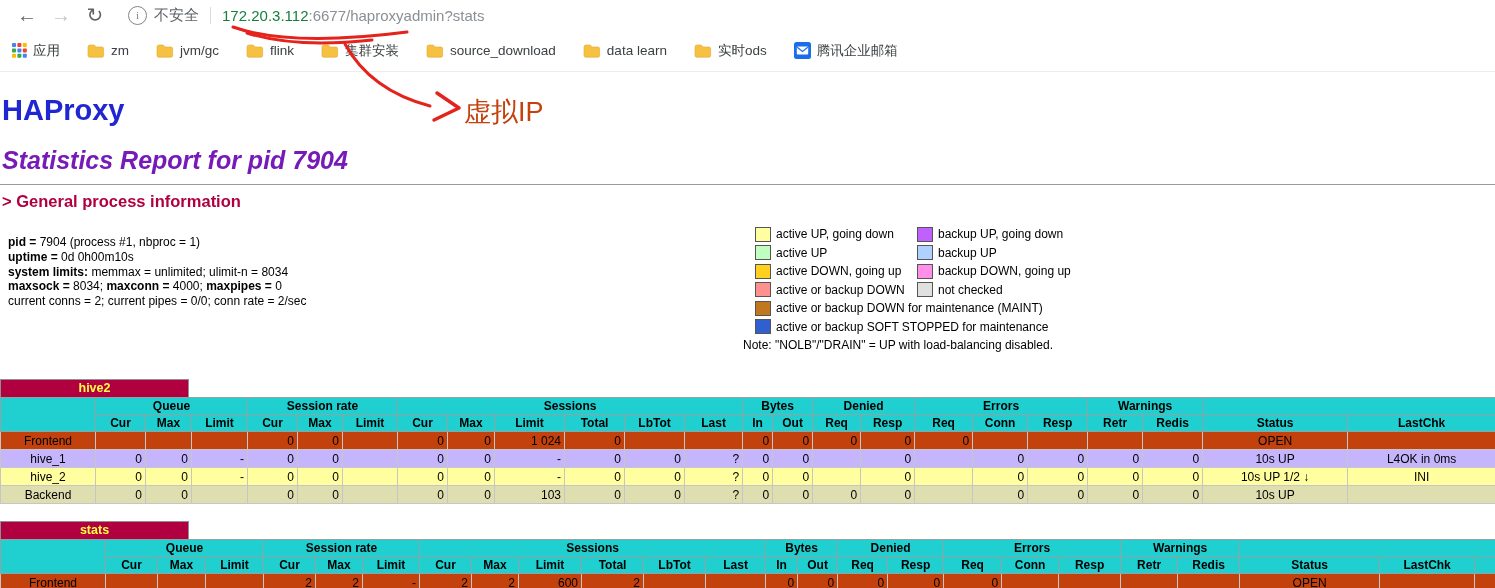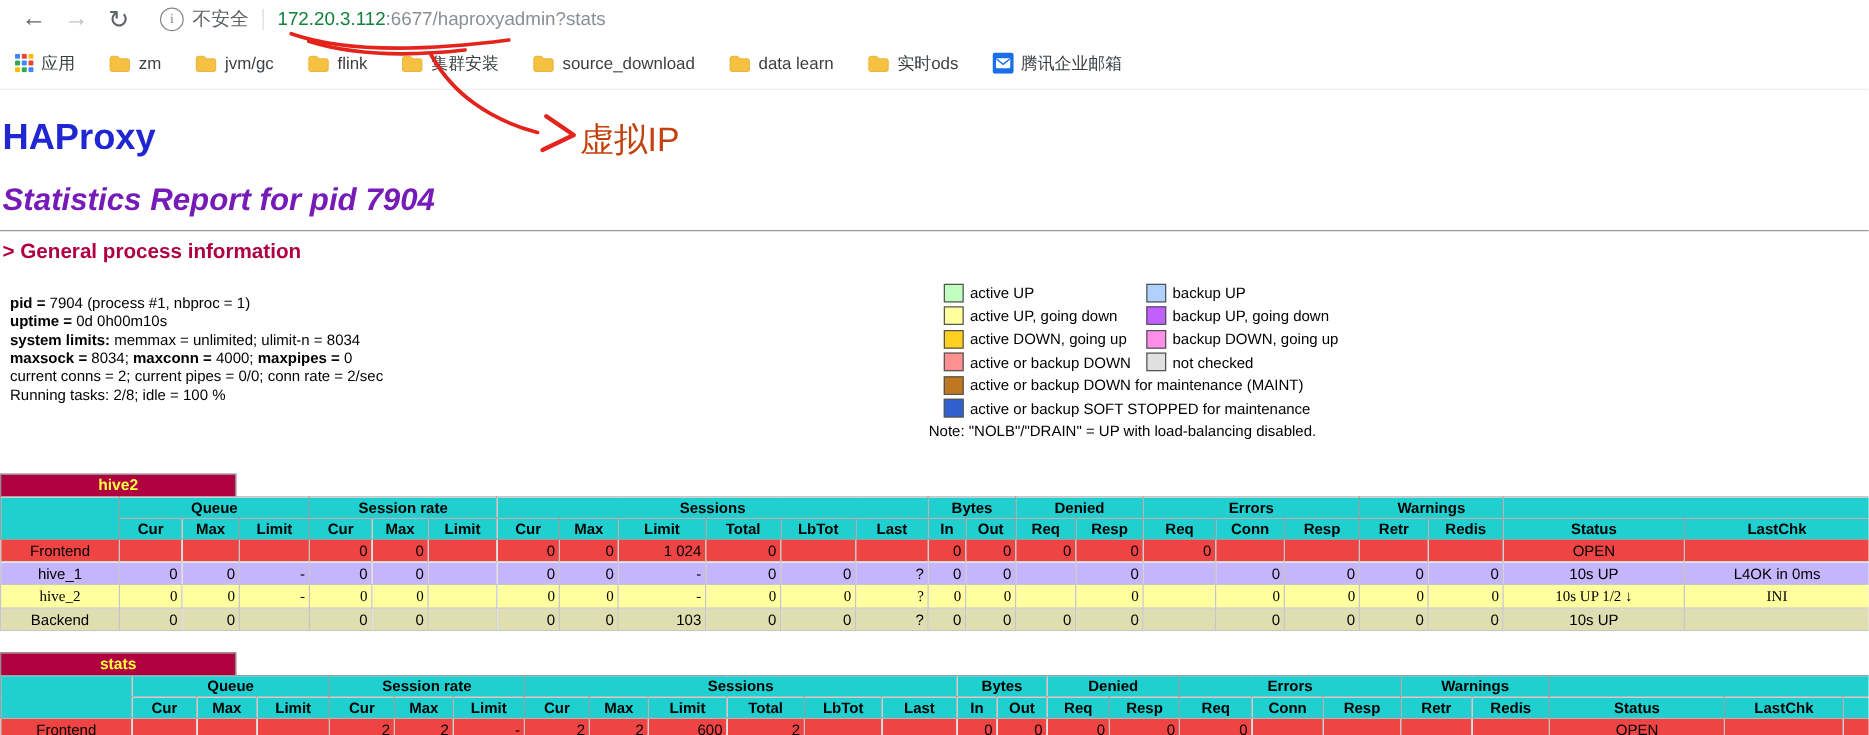--- a/index.html
+++ b/index.html
@@ -36,23 +36,23 @@
   .proxy{margin-top:27px;}
   .proxy + .proxy{margin-top:17px;}
   .px-titlebar{display:flex;}
   .px-title{width:189px;box-sizing:border-box;background:#b00040;color:#ffff40;font-weight:bold;font-size:12.5px;text-align:center;padding:1px 0 2px;border:1px solid #909090;border-bottom:none;}
   .tbl-clip{width:1495px;overflow:hidden;}
   table.tbl{border-collapse:collapse;table-layout:fixed;}
   table.tbl th{background:#20d0d0;border:1px solid #8fa3a3;font-size:12px;font-weight:bold;padding:1px 2px;white-space:nowrap;overflow:hidden;}
   table.tbl td{border:1px solid #c6c6c6;font-size:12px;padding:1.5px 3px;white-space:nowrap;overflow:hidden;color:#000;}
   td.num{text-align:right;}
   td.ac{text-align:center;}
-  tr.frontend td{background:#ef4444;}
+  tr.frontend td{background:#c2410c;}
   tr.active_up td{background:#c4b5fd;}
-  tr.active_going_down td{background:#ffffa0;font-family:Liberation Serif, serif;}
+  tr.active_going_down td{background:#ffffa0;}
   tr.backend td{background:#dedeb0;}
 
   
   .anno-svg{position:absolute;left:0;top:0;width:1495px;height:588px;pointer-events:none;z-index:20;}
   .anno-label{position:absolute;left:464px;top:94px;font-size:27px;color:#e4231c;z-index:21;pointer-events:none;}
 </style>
 </head>
 <body>
 
 <div class="toolbar">
@@ -157,35 +157,34 @@
 <hr class="hp-hr">
 <h3 class="hp-h3">&gt; General process information</h3>
 
 <div class="info-row">
   <div class="proc">
       <div><b>pid = </b><span>7904 (process #1, nbproc = 1)</span></div>
       <div><b>uptime = </b><span>0d 0h00m10s</span></div>
       <div><b>system limits:</b><span> memmax = unlimited; ulimit-n = 8034</span></div>
       <div><b>maxsock = </b><span>8034; </span><b>maxconn = </b><span>4000; </span><b>maxpipes = </b><span>0</span></div>
       <div><span>current conns = 2; current pipes = 0/0; conn rate = 2/sec</span></div>
-      <div><span>Running tasks: 2/8; idle = 100 %</span></div>
     </div>
   <div class="legend-wrap">
     <div id="legend-grid">
+        <div class="lg-row">
+          <span class="sw" style="background: rgb(255, 255, 160);"></span>
+          <span class="lg-label">active UP, going down</span>
+          <span class="sw" style="background: rgb(192, 96, 255);"></span>
+          <span class="lg-label full">backup UP, going down</span>
+        </div>
         <div class="lg-row">
           <span class="sw" style="background: rgb(192, 255, 192);"></span>
           <span class="lg-label">active UP</span>
           <span class="sw" style="background: rgb(176, 208, 255);"></span>
           <span class="lg-label full">backup UP</span>
-        </div>
-        <div class="lg-row">
-          <span class="sw" style="background: rgb(255, 255, 160);"></span>
-          <span class="lg-label">active UP, going down</span>
-          <span class="sw" style="background: rgb(192, 96, 255);"></span>
-          <span class="lg-label full">backup UP, going down</span>
         </div>
         <div class="lg-row">
           <span class="sw" style="background: rgb(255, 208, 32);"></span>
           <span class="lg-label">active DOWN, going up</span>
           <span class="sw" style="background: rgb(255, 143, 232);"></span>
           <span class="lg-label full">backup DOWN, going up</span>
         </div>
         <div class="lg-row">
           <span class="sw" style="background: rgb(255, 144, 144);"></span>
           <span class="lg-label">active or backup DOWN</span>

